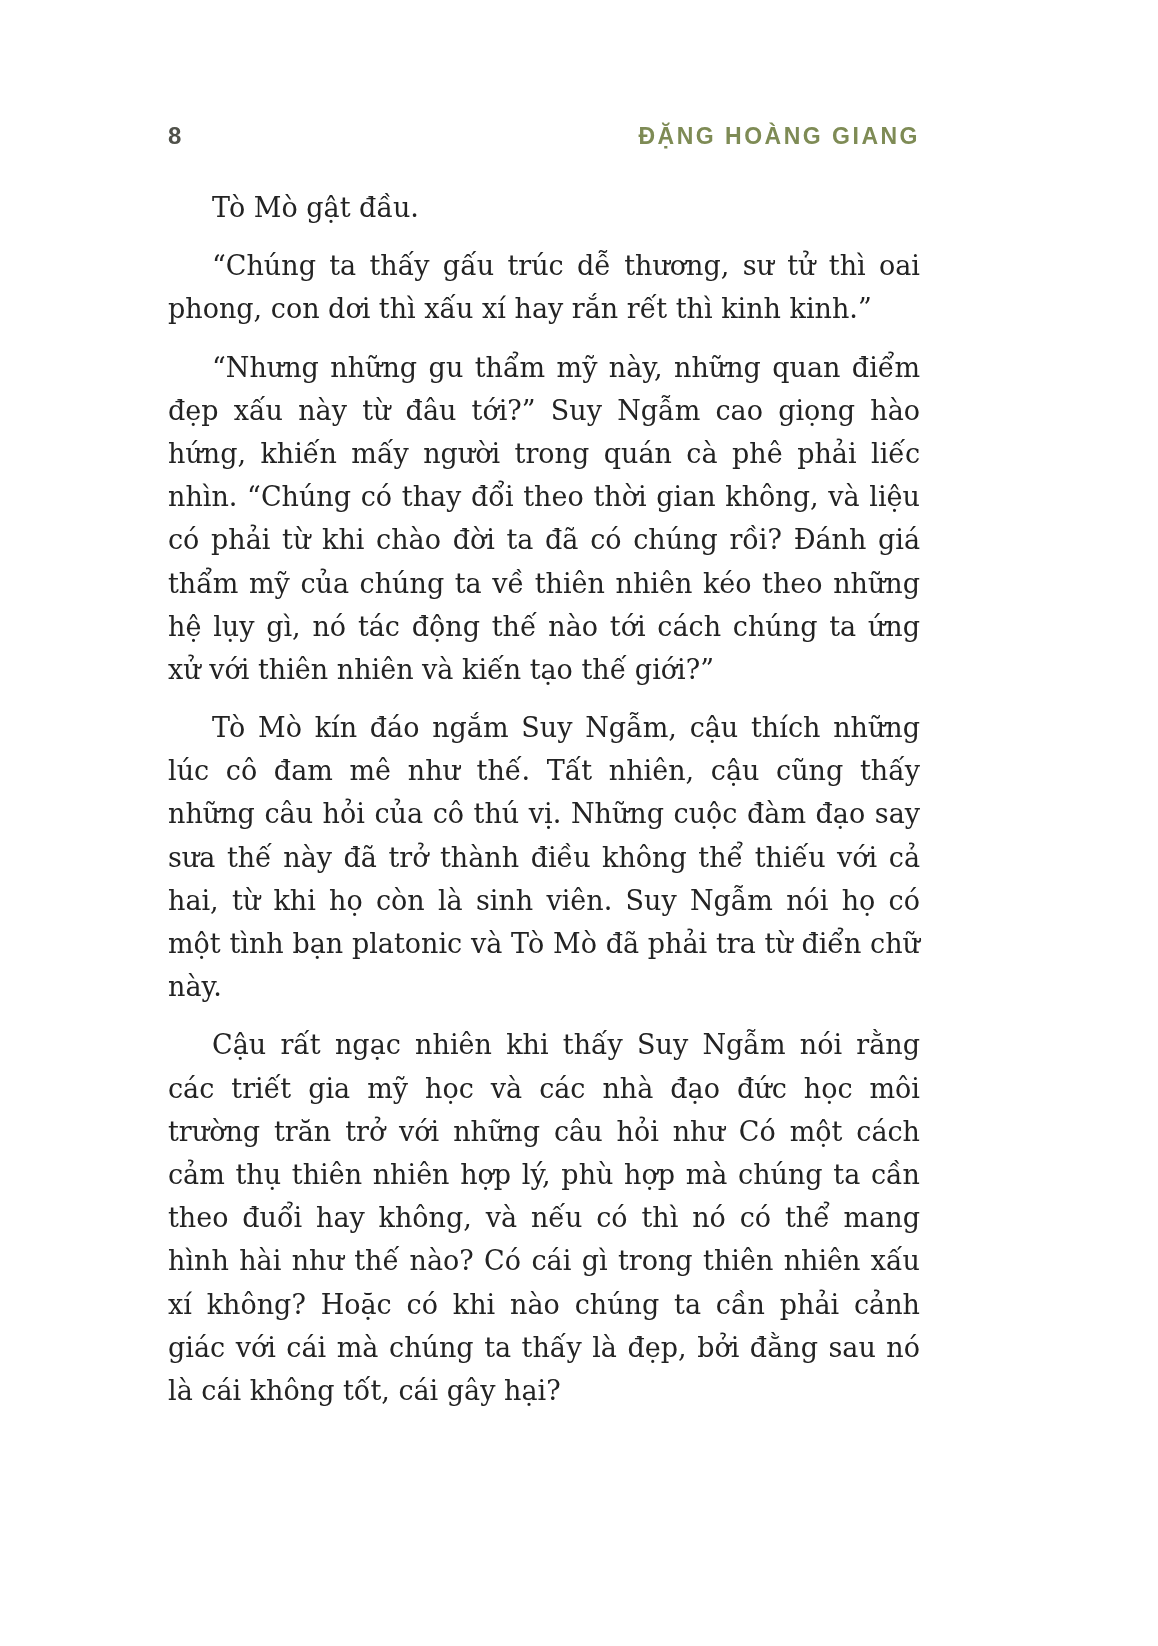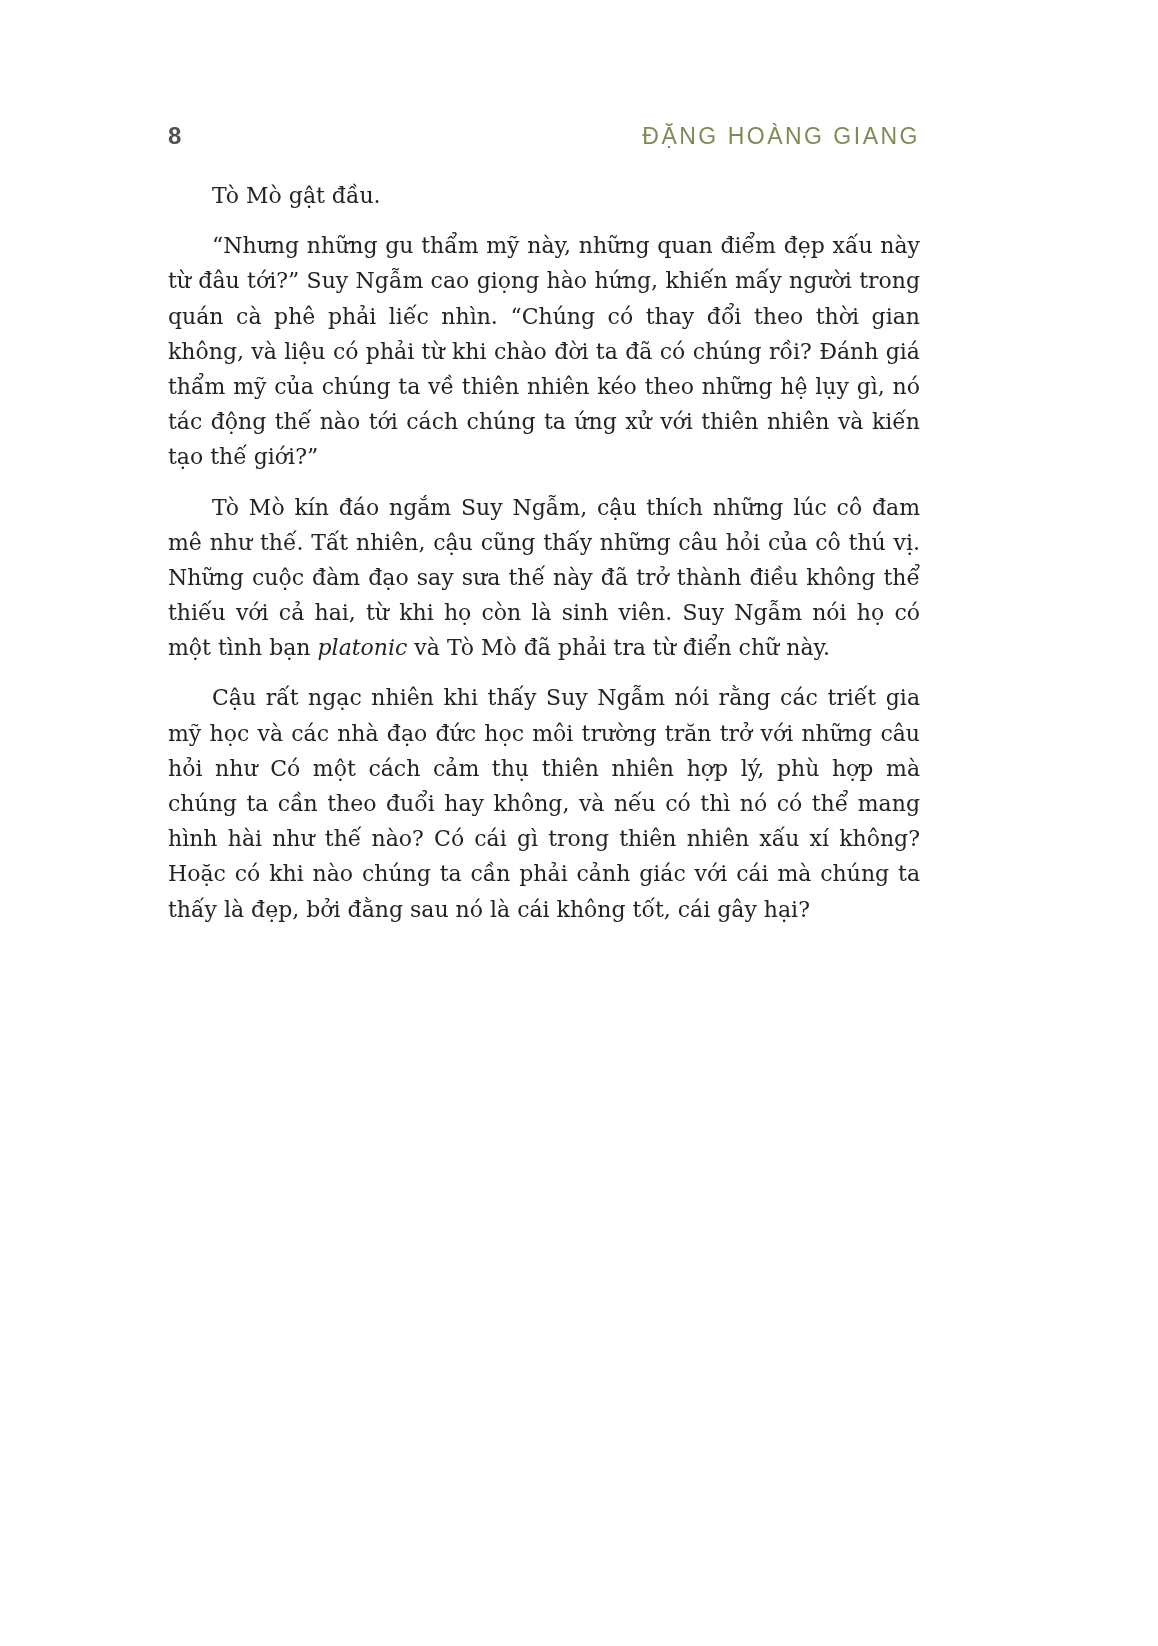--- a/index.html
+++ b/index.html
@@ -23,47 +23,48 @@
     align-items: baseline;
   }
   .page-number {
     font-family: "Liberation Sans", sans-serif;
     font-weight: bold;
     font-size: 24px;
     color: #50514a;
   }
   .author {
     font-family: "Liberation Sans", sans-serif;
-    font-weight: normal;
+    font-weight: bold;
     font-size: 23px;
     letter-spacing: 2.5px;
     color: #7e8b55;
   }
   .body-text {
     position: absolute;
-    top: 178px;
+    top: 186px;
     left: 168px;
     width: 752px;
     text-align: justify;
-    font-size: 22px;
+    font-size: 27px;
     line-height: 1.6;
   }
   .body-text p {
     text-indent: 44px;
     margin: 0 0 15px 0;
   }
-  .body-text .italic { font-style: italic; }
+  .body-text .italic { }
 </style>
 </head>
 <body>
 
 <div class="sheet">
   <div class="running-header">
     <span class="page-number">8</span>
     <span class="author">ĐẶNG HOÀNG GIANG</span>
   </div>
   <div class="body-text">
       <p><span>Tò Mò gật đầu.</span></p>
+      <p><span>“Chúng ta thấy gấu trúc dễ thương, sư tử thì oai phong, con dơi thì xấu xí hay rắn rết thì kinh kinh.”</span></p>
       <p><span>“Nhưng những gu thẩm mỹ này, những quan điểm đẹp xấu này từ đâu tới?” Suy Ngẫm cao giọng hào hứng, khiến mấy người trong quán cà phê phải liếc nhìn. “Chúng có thay đổi theo thời gian không, và liệu có phải từ khi chào đời ta đã có chúng rồi? Đánh giá thẩm mỹ của chúng ta về thiên nhiên kéo theo những hệ lụy gì, nó tác động thế nào tới cách chúng ta ứng xử với thiên nhiên và kiến tạo thế giới?”</span></p>
       <p><span>Tò Mò kín đáo ngắm Suy Ngẫm, cậu thích những lúc cô đam mê như thế. Tất nhiên, cậu cũng thấy những câu hỏi của cô thú vị. Những cuộc đàm đạo say sưa thế này đã trở thành điều không thể thiếu với cả hai, từ khi họ còn là sinh viên. Suy Ngẫm nói họ có một tình bạn </span><span class="italic">platonic</span><span> và Tò Mò đã phải tra từ điển chữ này.</span></p>
       <p><span>Cậu rất ngạc nhiên khi thấy Suy Ngẫm nói rằng các triết gia mỹ học và các nhà đạo đức học môi trường trăn trở với những câu hỏi như Có một cách cảm thụ thiên nhiên hợp lý, phù hợp mà chúng ta cần theo đuổi hay không, và nếu có thì nó có thể mang hình hài như thế nào? Có cái gì trong thiên nhiên xấu xí không? Hoặc có khi nào chúng ta cần phải cảnh giác với cái mà chúng ta thấy là đẹp, bởi đằng sau nó là cái không tốt, cái gây hại?</span></p>
     </div>
 </div>
 
 </body></html>

